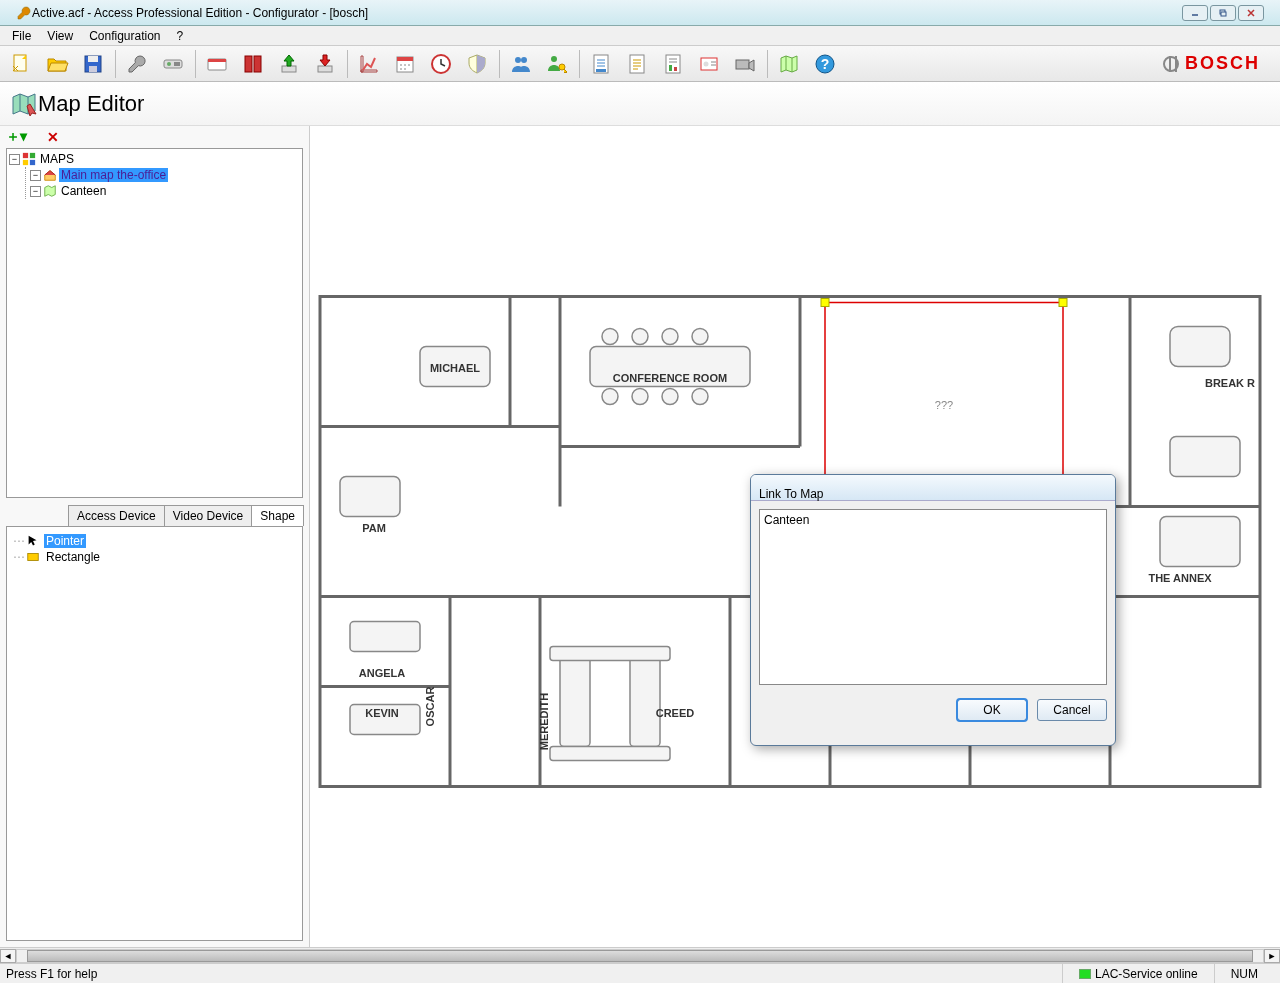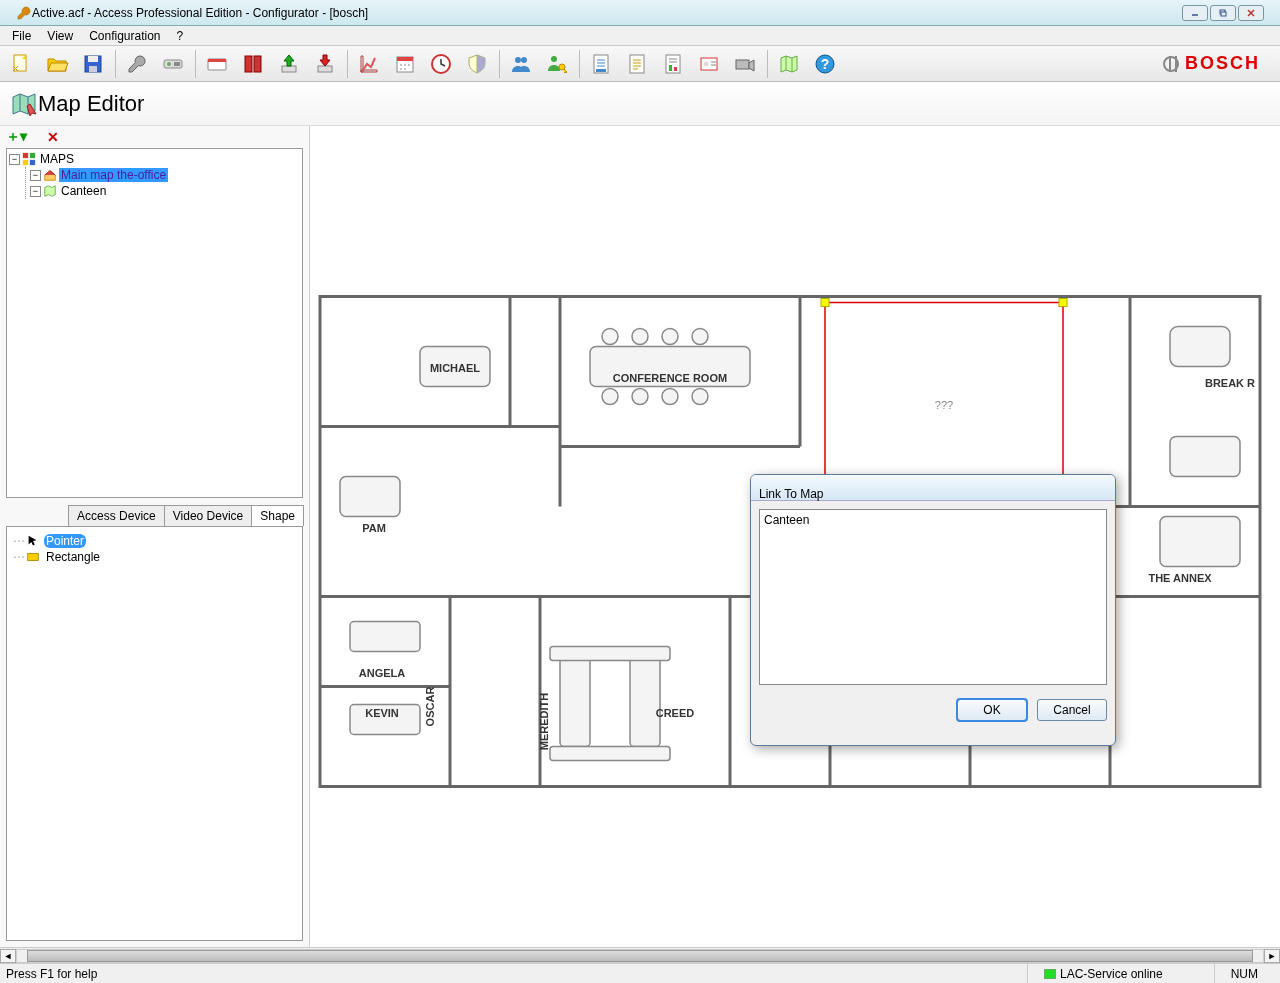--- a/index.html
+++ b/index.html
@@ -49,21 +49,21 @@
   
   
   .tabs { display: flex; padding: 0 6px; height: 22px; align-items: flex-end; justify-content: flex-end; }
   .tab { padding: 3px 8px; border: 1px solid #999; border-bottom: none; font-size: 12px; background: #eee; cursor: pointer; margin-right: -1px; }
   .tab.active { background: #fff; position: relative; z-index: 2; }
   .tab-panel { flex: 1; border: 1px solid #999; margin: 0 6px 6px 6px; background: #fff; padding: 6px; overflow:auto;}
   .shape-item { display: flex; align-items: center; padding: 1px 0; }
   .shape-item .dots{ color:#aaa; margin-right:2px; letter-spacing:-1px;}
   .shape-item .sicon { width: 14px; height: 14px; margin-right: 4px; }
   .shape-item .lbl { padding: 0 2px; }
-  .shape-item .lbl.selected { background: #3399ff; color: #fff; border-radius: 6px; }
+  .shape-item .lbl.selected { background: #3399ff; color: #fff; }
   
   
   .canvas-area { flex: 1; position: relative; background: #fff; overflow: hidden; }
   .floorplan { position: absolute; inset: 0; }
   .floorplan svg { width: 100%; height: 100%; }
   .fp-label { font-family: Arial, sans-serif; font-size: 11px; font-weight: bold; fill: #333; }
   .fp-wall { stroke: #666; stroke-width: 3; fill: none; }
   .fp-furn { stroke: #888; stroke-width: 1.5; fill: #f4f4f4; }
   .fp-sel { stroke: #d00; stroke-width: 1.5; fill: none; }
   .fp-handle { fill: #ff0; stroke: #aa0; stroke-width: 1; }
@@ -79,21 +79,21 @@
   .dialog .dlg-btn { min-width: 70px; height: 22px; border: 1px solid #6a8aaa; border-radius: 3px; background: linear-gradient(to bottom,#f8fbfe,#dfeaf4); cursor: pointer; font-size: 12px; }
   .dialog .dlg-btn.primary { outline: 2px solid #3a8adf; outline-offset: -1px; }
   
   
   .hscroll { height: 16px; background: #eee; border-top: 1px solid #ccc; display:flex; align-items:center;}
   .hscroll .arrow{ width:16px; height:14px; border:1px solid #aaa; background:#f4f4f4; text-align:center; font-size:9px; line-height:12px; cursor:pointer;}
   .hscroll .track{ flex:1; height:14px; background:#f0f0f0; border:1px solid #ccc; position:relative;}
   .hscroll .thumb{ position:absolute; left:10px; right:10px; top:0; bottom:0; background:linear-gradient(to bottom,#ddd,#bbb); border:1px solid #999;}
   
   
-  .statusbar { height: 20px; background: #f0f0f0; border-top: 1px solid #ccc; display: flex; align-items: center; padding: 0 6px; font-size: 12px; gap: 35px; }
+  .statusbar { height: 20px; background: #f0f0f0; border-top: 1px solid #ccc; display: flex; align-items: center; padding: 0 6px; font-size: 12px; }
   .statusbar .sb-left { flex: 1; }
   .statusbar .led { width: 12px; height: 10px; background: #2d2; border: 1px solid #6a6; margin-right: 4px; }
   .statusbar .sb-seg { display: flex; align-items: center; padding: 0 16px; border-left: 1px solid #ccc; height: 100%; }
 
   
   .svg16{ width:16px; height:16px; }
   .svg24{ width:24px; height:24px; }
   .svg28{ width:28px; height:28px; }
 </style>
 </head>

